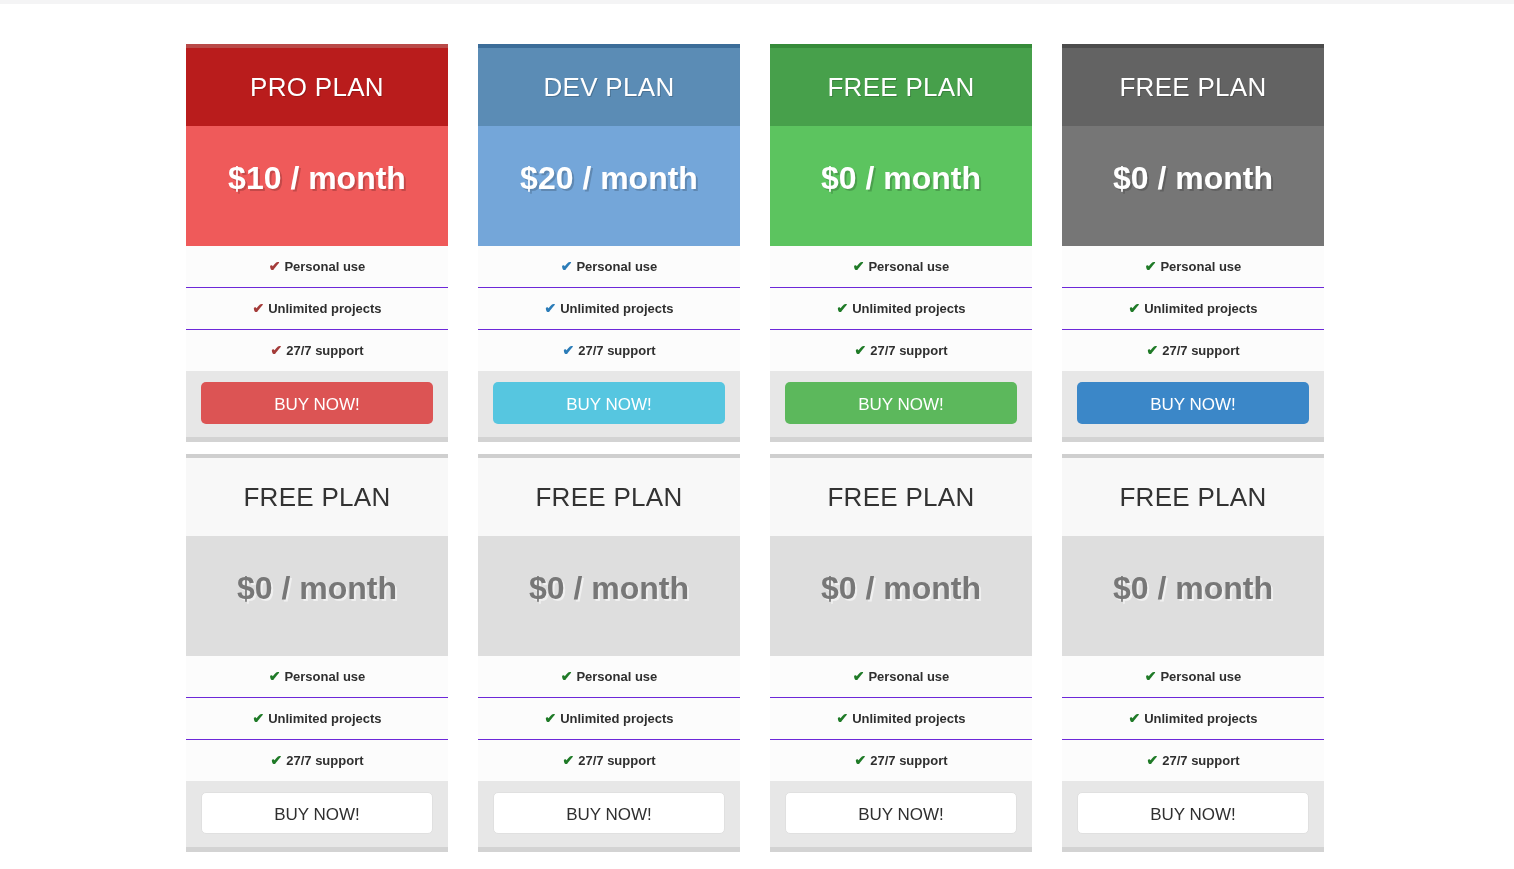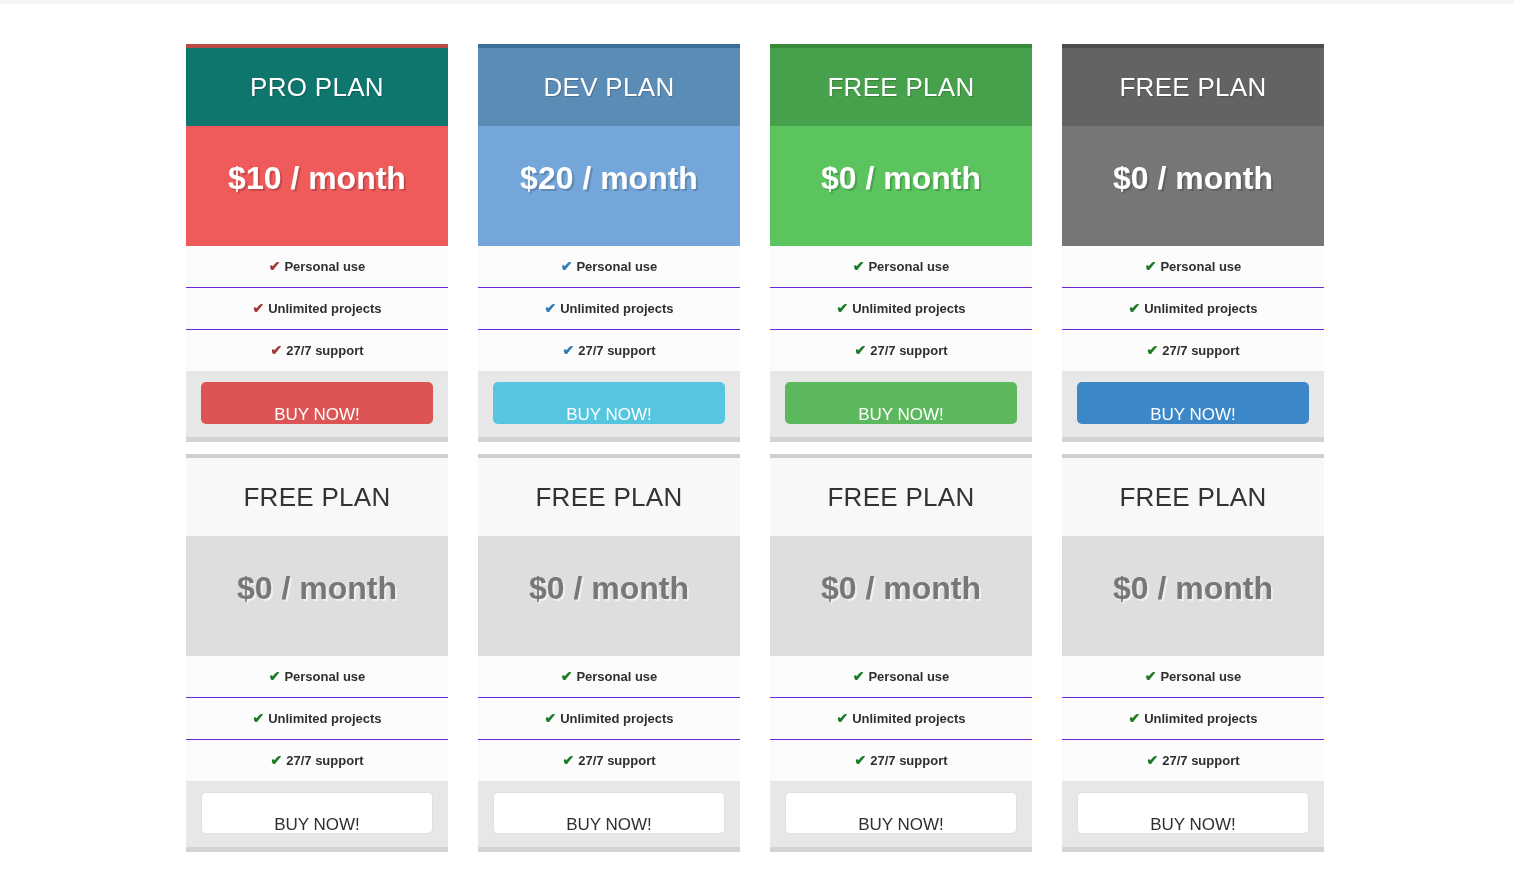--- a/index.html
+++ b/index.html
@@ -111,35 +111,35 @@
     display: block;
     width: 100%;
     box-sizing: border-box;
     height: 42px;
     line-height: 40px;
     border-radius: 5px;
     font-size: 17px;
     font-family: "Liberation Sans", sans-serif;
     border: 1px solid transparent;
     cursor: pointer;
-    padding: 12px;
+    padding: 2px;
     text-align: center;
     overflow: hidden;
     white-space: nowrap;
   }
 
   .card-shadow {
     height: 5px;
     width: 100%;
     background: #d3d3d3;
   }
 
   
   .v-red .accent-strip { background: #b94a48; }
-  .v-red .card-header  { background: #0f766e; color: #ffffff; text-shadow: 1px 1px 0 rgba(0,0,0,0.18); }
+  .v-red .card-header  { background: #b91c1c; color: #ffffff; text-shadow: 1px 1px 0 rgba(0,0,0,0.18); }
   .v-red .card-price   { background: #ef5a5a; color: #ffffff; text-shadow: 2px 2px 0 rgba(0,0,0,0.18); }
   .v-red .check        { color: #a43b39; }
   .v-red .buy-button   { background: #dc5454; color: #ffffff; }
 
   
   .v-blue .accent-strip { background: #3c6d99; }
   .v-blue .card-header  { background: #5b8cb5; color: #ffffff; text-shadow: 1px 1px 0 rgba(0,0,0,0.18); text-align: center; }
   .v-blue .card-price   { background: #74a6d9; color: #ffffff; text-shadow: 2px 2px 0 rgba(0,0,0,0.18); }
   .v-blue .check        { color: #2b7cb8; }
   .v-blue .buy-button   { background: #56c6e0; color: #ffffff; }

